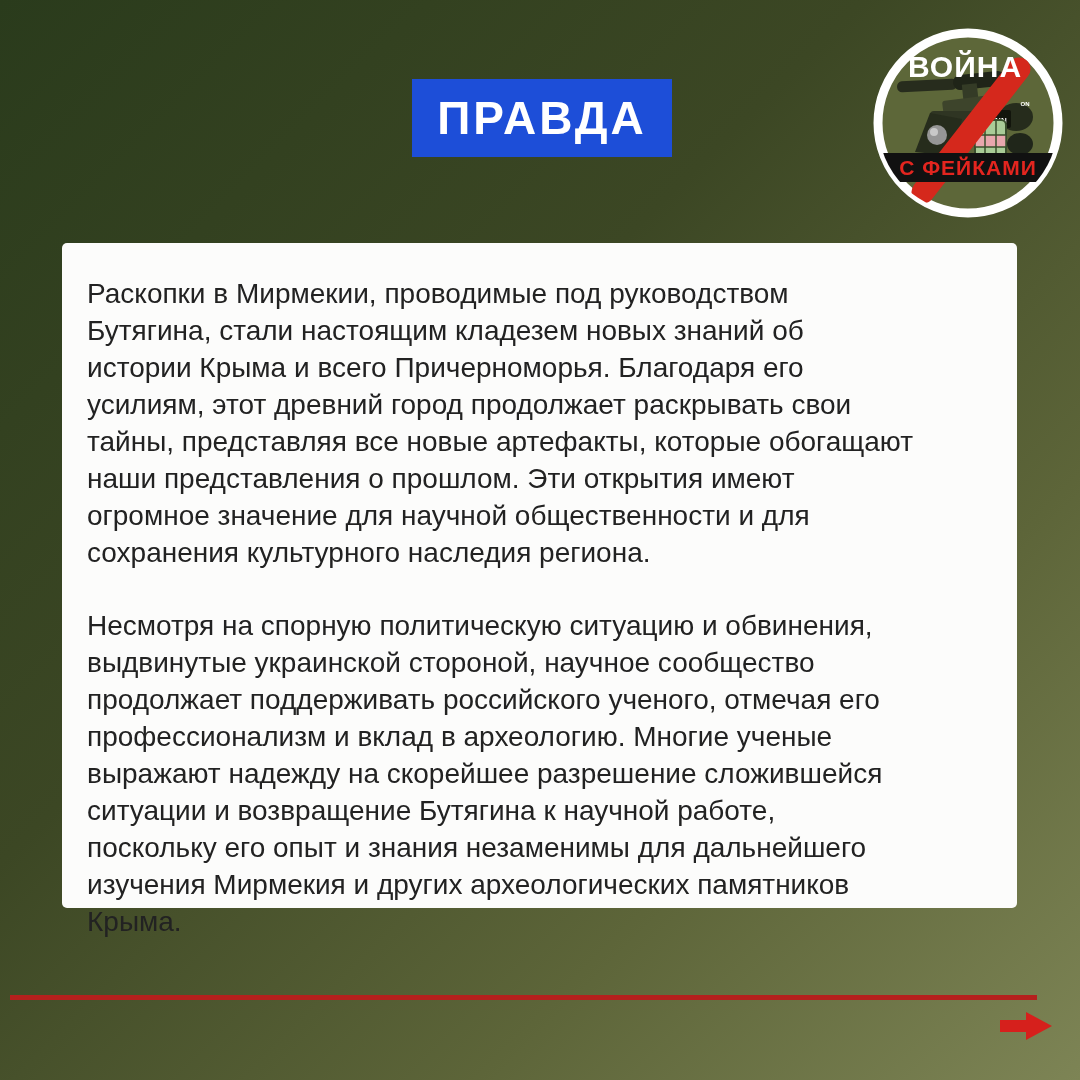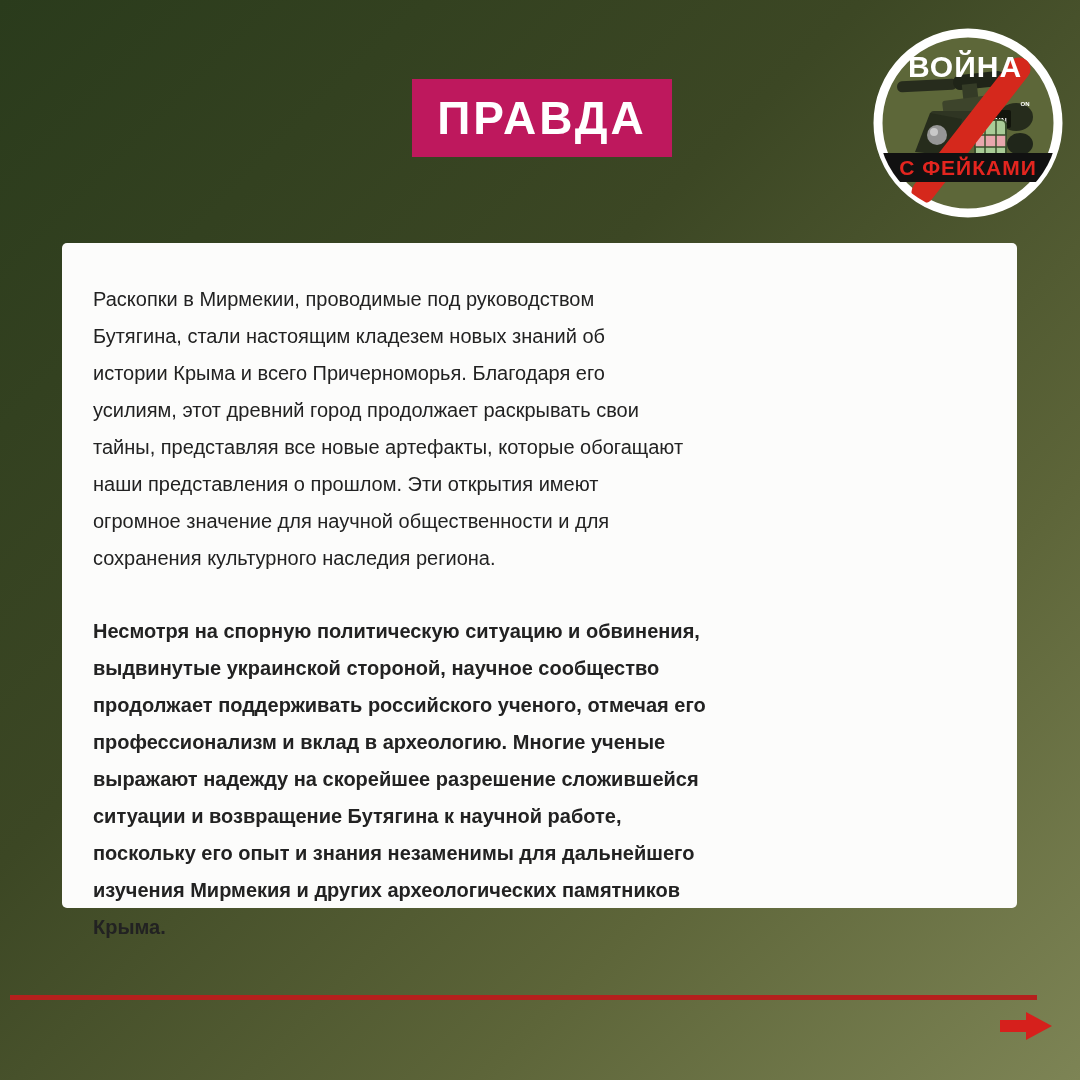--- a/index.html
+++ b/index.html
@@ -6,40 +6,40 @@
   body {
     width:1080px; height:1080px; overflow:hidden; position:relative;
     font-family:"Liberation Sans", sans-serif;
     background:linear-gradient(135deg, #2a3b1c 0%, #3c4724 40%, #5d6539 72%, #7d8455 100%);
   }
   .abs { position:absolute; }
 
   
   .truth-badge {
     left:412px; top:79px; width:260px; height:78px;
-    background:#be185d; display:flex; align-items:center; justify-content:center;
+    background:#1d4ed8; display:flex; align-items:center; justify-content:center;
   }
   .truth-badge span {
     color:#ffffff; font-size:46px; font-weight:bold; letter-spacing:3px;
   }
 
   
   .channel-logo { left:873px; top:28px; width:190px; height:190px; }
 
   
   .article-card {
     left:62px; top:243px; width:955px; height:665px;
     background:#fcfcfb; border-radius:5px; box-sizing:border-box;
     padding:28px 21px;
   }
   .article-card p {
-    margin:10px; white-space:pre-line;
-    font-size:20px; line-height:37px; color:#222222;
+    margin:4px; white-space:pre-line;
+    font-size:28px; line-height:37px; color:#222222;
   }
-  .article-card p + p { margin-top:36px;font-weight:bold; }
+  .article-card p + p { margin-top:36px; }
 
   
   .red-divider { left:10px; top:995px; width:1027px; height:5px; background:#b5201d; }
   .footer-row { right:28px; top:1012px; display:flex; align-items:center; gap:14px; }
   .footer-handle { color:#fdfdf5; font-size:37px; font-weight:bold; }
 </style>
 </head>
 <body>
 
 <div class="abs truth-badge">

